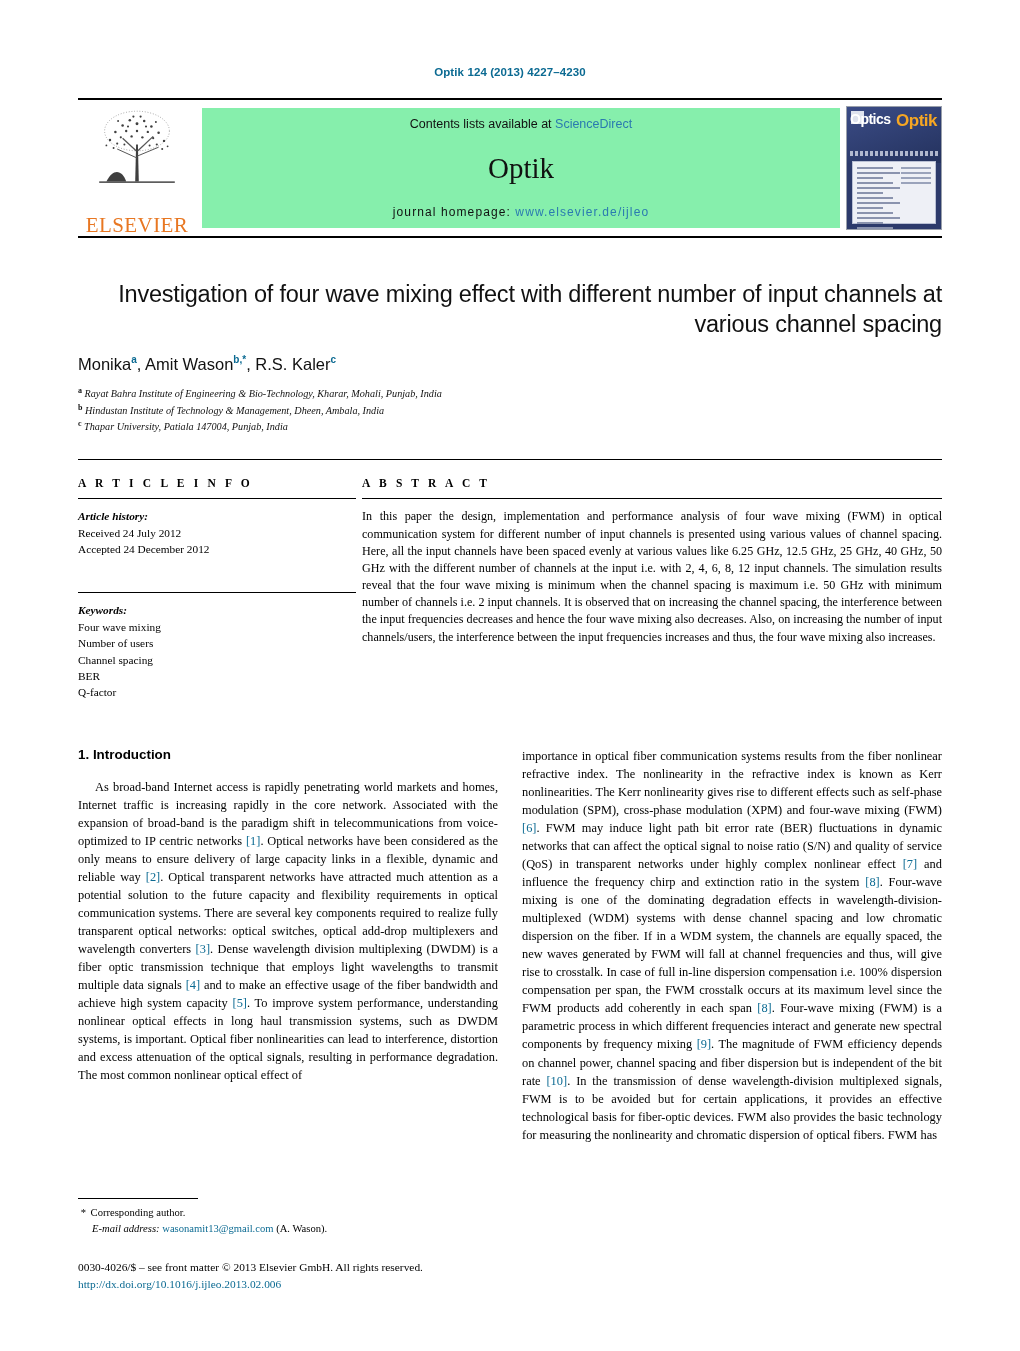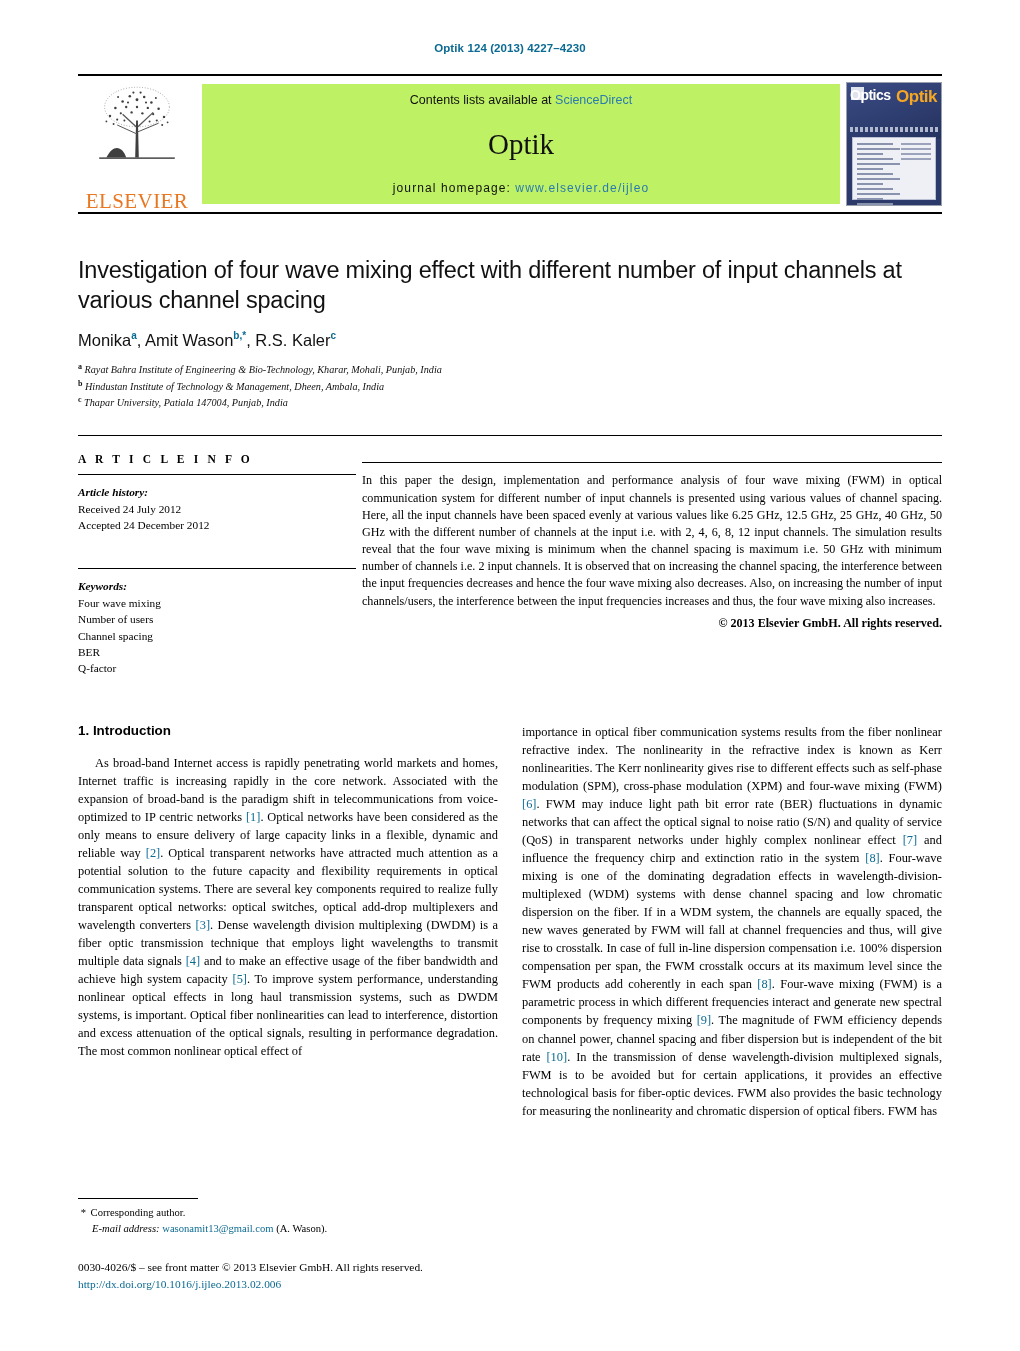--- a/index.html
+++ b/index.html
@@ -23,21 +23,21 @@
     padding: 0 78px;
   }
 
   
   .running-head {
     text-align: center;
     font-family: "Liberation Sans", sans-serif;
     font-size: 11.5px;
     font-weight: bold;
     color: #0b6a92;
-    padding-top: 42px;
+    padding-top: 66px;
     letter-spacing: .1px;
   }
 
   
   .masthead {
     margin-top: 20px;
     border-top: 2.2px solid #000;
     border-bottom: 2.6px solid #000;
     display: flex;
     align-items: stretch;
@@ -58,21 +58,21 @@
   .elsevier-word {
     font-family: "Liberation Serif", serif;
     font-size: 21px;
     letter-spacing: .4px;
     color: #e87722;
     line-height: 1;
     margin-top: 1px;
   }
   .journal-band {
     flex: 1 1 auto;
-    background: #bef264;
+    background: #86efac;
     margin: 8px 6px 8px 6px;
     display: flex;
     flex-direction: column;
     justify-content: space-between;
     align-items: center;
     padding: 9px 0 9px 0;
     box-sizing: border-box;
   }
   .contents-line {
     font-family: "Liberation Sans", sans-serif;
@@ -151,20 +151,21 @@
 
   
   .title {
     margin-top: 42px;
     font-family: "Liberation Sans", sans-serif;
     font-size: 23.5px;
     line-height: 1.26;
     font-weight: normal;
     color: #111;
     letter-spacing: -.2px;
+    text-align: right;
   }
   .authors {
     margin-top: 15px;
     font-family: "Liberation Sans", sans-serif;
     font-size: 16.5px;
     color: #111;
   }
   .authors sup { font-size: 10px; color: #0b6a92; font-weight: bold; }
   .affiliations {
     margin-top: 11px;
@@ -386,23 +387,23 @@
         <div class="lbl">Keywords:</div>
         <div>Four wave mixing</div>
         <div>Number of users</div>
         <div>Channel spacing</div>
         <div>BER</div>
         <div>Q-factor</div>
       </div>
     </div>
 
     <div class="col-abstract">
+      <div class="sechead">A B S T R A C T</div>
       <div class="hr-thin abs"></div>
       <div class="abstract-text">In this paper the design, implementation and performance analysis of four wave mixing (FWM) in optical communication system for different number of input channels is presented using various values of channel spacing. Here, all the input channels have been spaced evenly at various values like 6.25 GHz, 12.5 GHz, 25 GHz, 40 GHz, 50 GHz with the different number of channels at the input i.e. with 2, 4, 6, 8, 12 input channels. The simulation results reveal that the four wave mixing is minimum when the channel spacing is maximum i.e. 50 GHz with minimum number of channels i.e. 2 input channels. It is observed that on increasing the channel spacing, the interference between the input frequencies decreases and hence the four wave mixing also decreases. Also, on increasing the number of input channels/users, the interference between the input frequencies increases and thus, the four wave mixing also increases.</div>
-      <div class="copyright">© 2013 Elsevier GmbH. All rights reserved.</div>
     </div>
   </div>
 
   <div class="body-cols">
     <div class="bcol left">
       <h2 class="secnum">1. Introduction</h2>
       <p class="para"><span>As broad-band Internet access is rapidly penetrating world markets and homes, Internet traffic is increasing rapidly in the core network. Associated with the expansion of broad-band is the paradigm shift in telecommunications from voice-optimized to IP centric networks </span><span class="ref">[1]</span><span>. Optical networks have been considered as the only means to ensure delivery of large capacity links in a flexible, dynamic and reliable way </span><span class="ref">[2]</span><span>. Optical transparent networks have attracted much attention as a potential solution to the future capacity and flexibility requirements in optical communication systems. There are several key components required to realize fully transparent optical networks: optical switches, optical add-drop multiplexers and wavelength converters </span><span class="ref">[3]</span><span>. Dense wavelength division multiplexing (DWDM) is a fiber optic transmission technique that employs light wavelengths to transmit multiple data signals </span><span class="ref">[4]</span><span> and to make an effective usage of the fiber bandwidth and achieve high system capacity </span><span class="ref">[5]</span><span>. To improve system performance, understanding nonlinear optical effects in long haul transmission systems, such as DWDM systems, is important. Optical fiber nonlinearities can lead to interference, distortion and excess attenuation of the optical signals, resulting in performance degradation. The most common nonlinear optical effect of</span></p>
     </div>
 
     <div class="bcol right">

